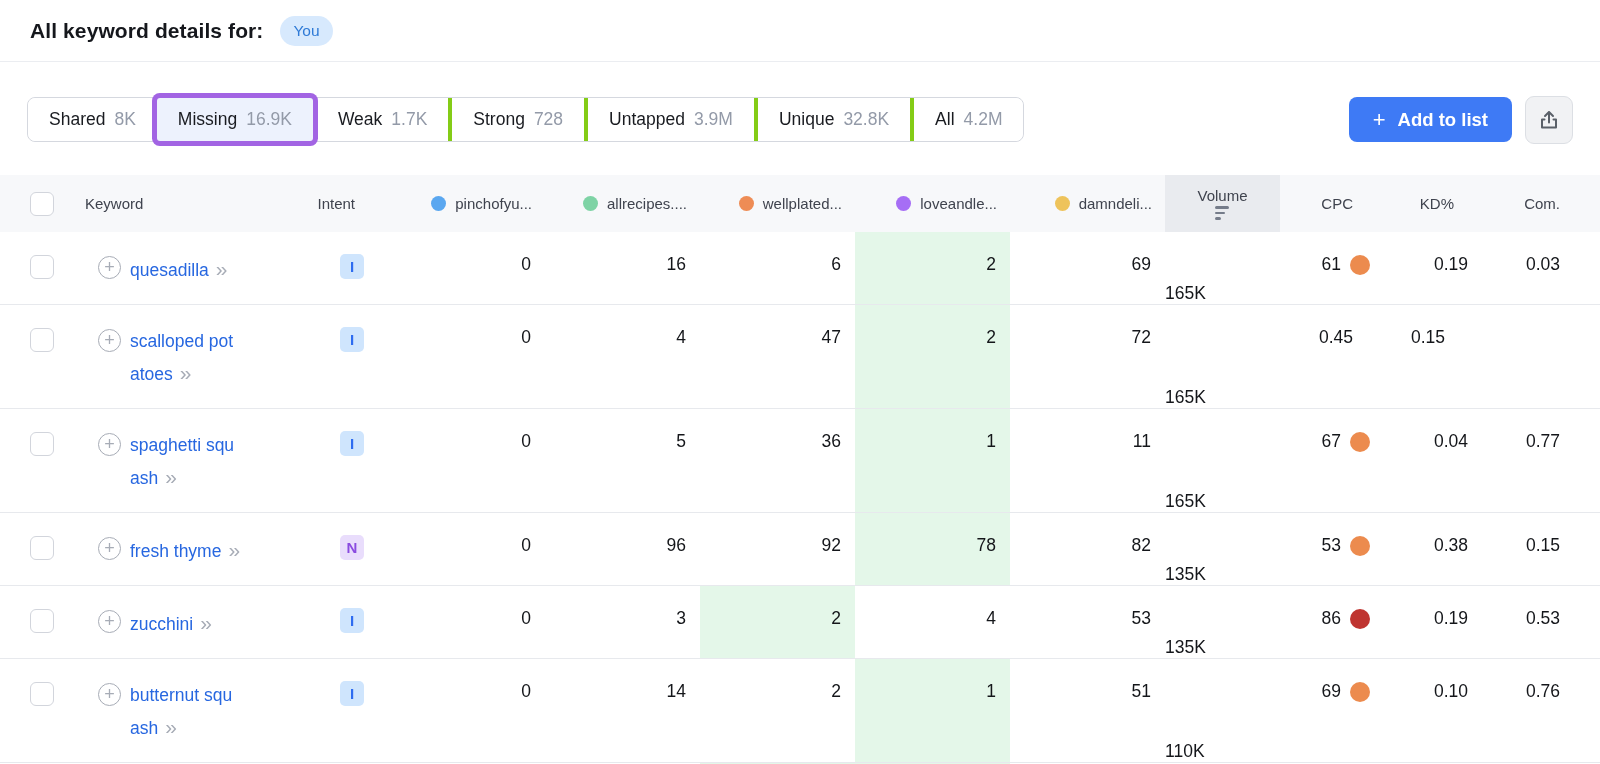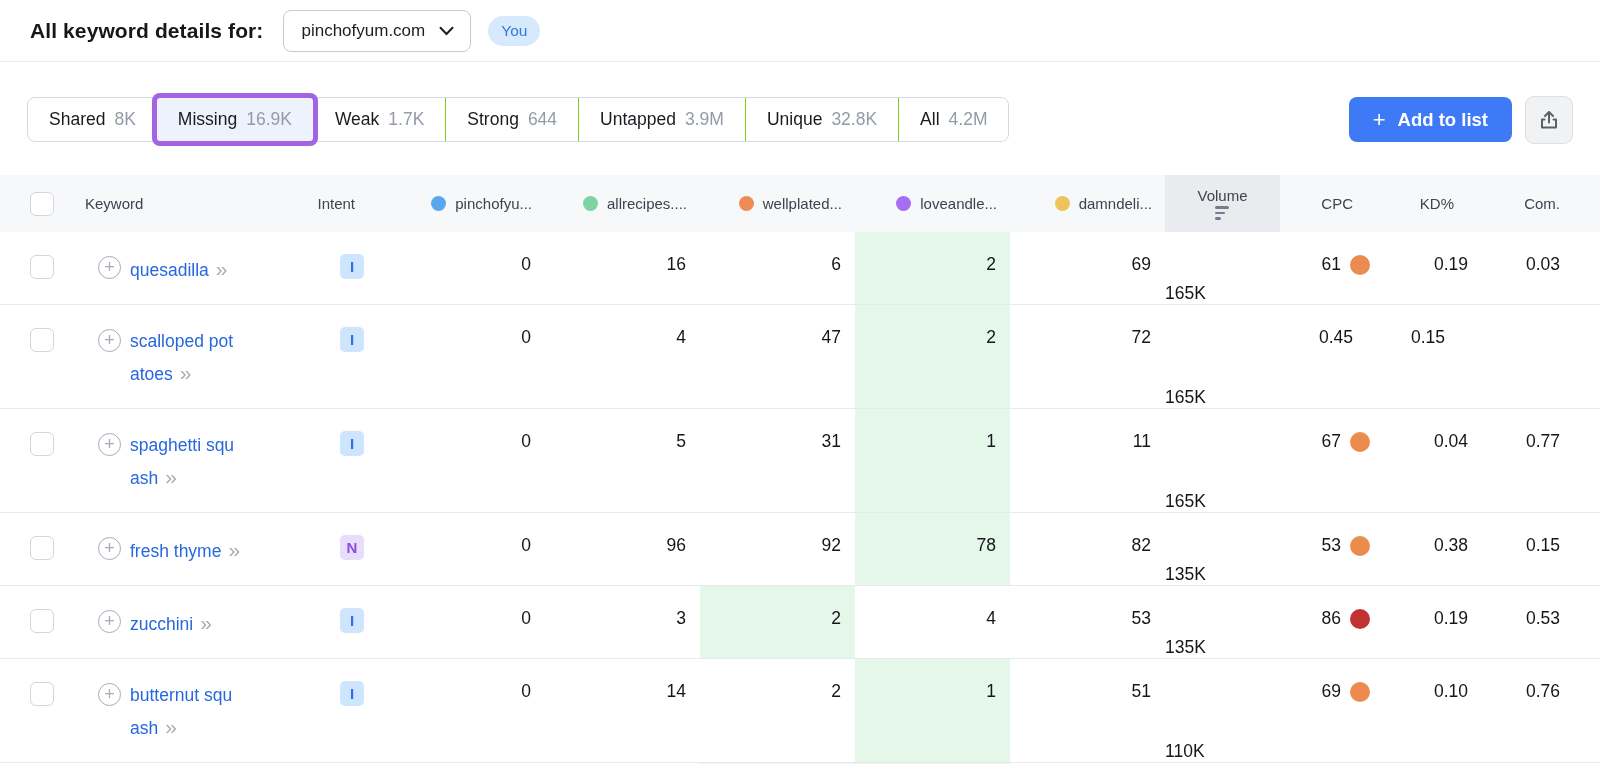--- a/index.html
+++ b/index.html
@@ -14,21 +14,21 @@
     background:#fff; border:1px solid #c6cad2; border-radius:8px; padding:10px 16px 10px 17px;
     font-size:17px; color:#1c1e24; cursor:pointer; font-family:inherit; }
   .you-badge { margin-left:17px; background:#d7e9fd; color:#2f7ad6; font-size:15.5px;
     padding:6px 13px; border-radius:15px; }
 
   
   .toolbar { display:flex; align-items:center; justify-content:space-between;
     padding:35px 27px 0 27px; height:80px; }
   .tabs { display:flex; border:1px solid #d5d8df; border-radius:8px; height:45px; }
   .tab { display:flex; align-items:center; gap:9px; padding:0 21px; background:#fff;
-    border:none; border-left:1px solid #84cc16; font-family:inherit; font-size:17.5px;
+    border:none; border-left:4px solid #84cc16; font-family:inherit; font-size:17.5px;
     color:#191b20; cursor:pointer; }
   .tab:first-child { border-left:none; border-radius:8px 0 0 8px; }
   .tab:last-child { border-radius:0 8px 8px 0; }
   .tab .count { color:#939aa8; }
   .tab.active { background:#edf2fd; box-shadow:0 0 0 5px #a264e3; border-radius:3px;
     position:relative; z-index:1; border-left:none; }
   .toolbar-right { display:flex; align-items:center; gap:13px; }
   .add-btn { display:flex; align-items:center; gap:12px; background:#3e7af5; color:#fff;
     border:none; border-radius:8px; height:45px; padding:0 24px; font-size:18.5px;
     font-weight:700; font-family:inherit; cursor:pointer; }
@@ -82,46 +82,40 @@
   .kd-dot { width:20px; height:20px; border-radius:50%; margin-top:1px; flex:none; }
   .b-cpc { padding-right:14px; } .b-com { padding-right:13px; }
   .hl { background:#e4f7e9; }
   .row.partial { min-height:11px; height:11px; border-bottom:none; }
 </style>
 </head>
 <body>
 
 <div class="topbar">
   <span class="page-title">All keyword details for:</span>
-  <button class="domain-select">
-    <span>pinchofyum.com</span>
-    <svg width="15" height="10" viewBox="0 0 15 10">
-        <path d="M1.5 1.8 7.5 8l6-6.2" fill="none" stroke="#1c1e24" stroke-width="2" stroke-linecap="round"></path>
-      </svg>
-  </button>
   <span class="you-badge">You</span>
 </div>
 
 <div class="toolbar">
   <div class="tabs">
     <button class="tab">
       <span>Shared</span>
         <span class="count">8K</span>
       </button>
     <button class="tab active">
       <span>Missing</span>
         <span class="count">16.9K</span>
       </button>
     <button class="tab">
       <span>Weak</span>
         <span class="count">1.7K</span>
       </button>
     <button class="tab">
       <span>Strong</span>
-        <span class="count">644</span>
+        <span class="count">728</span>
       </button>
     <button class="tab">
       <span>Untapped</span>
         <span class="count">3.9M</span>
       </button>
     <button class="tab">
       <span>Unique</span>
         <span class="count">32.8K</span>
       </button>
     <button class="tab">
@@ -236,21 +230,21 @@
         </div>
     <div class="cell c1 b-keyword">
       <span class="plus-circle">+</span>
       <span class="kw-text">spaghetti squ<br>ash<span class="kw-chevron">»</span></span>
     </div>
     <div class="cell c2 b-intent">
           <span class="intent-badge" style="background: rgb(207, 229, 253); color: rgb(46, 108, 240);">I</span>
         </div>
     <div class="cell c3 b-num">0</div>
     <div class="cell c4 b-num">5</div>
-    <div class="cell c5 b-num">31</div>
+    <div class="cell c5 b-num">36</div>
     <div class="cell c6 b-num hl">1</div>
     <div class="cell c7 b-num">11</div>
     <div class="cell c8 b-num">165K</div>
     <div class="cell c9 b-num b-kd">
       <span>67</span>
       <span class="kd-dot" style="background: rgb(236, 139, 78);"></span>
     </div>
     <div class="cell c10 b-num b-cpc">0.04</div>
     <div class="cell c11 b-num b-com">0.77</div>
   </div>

